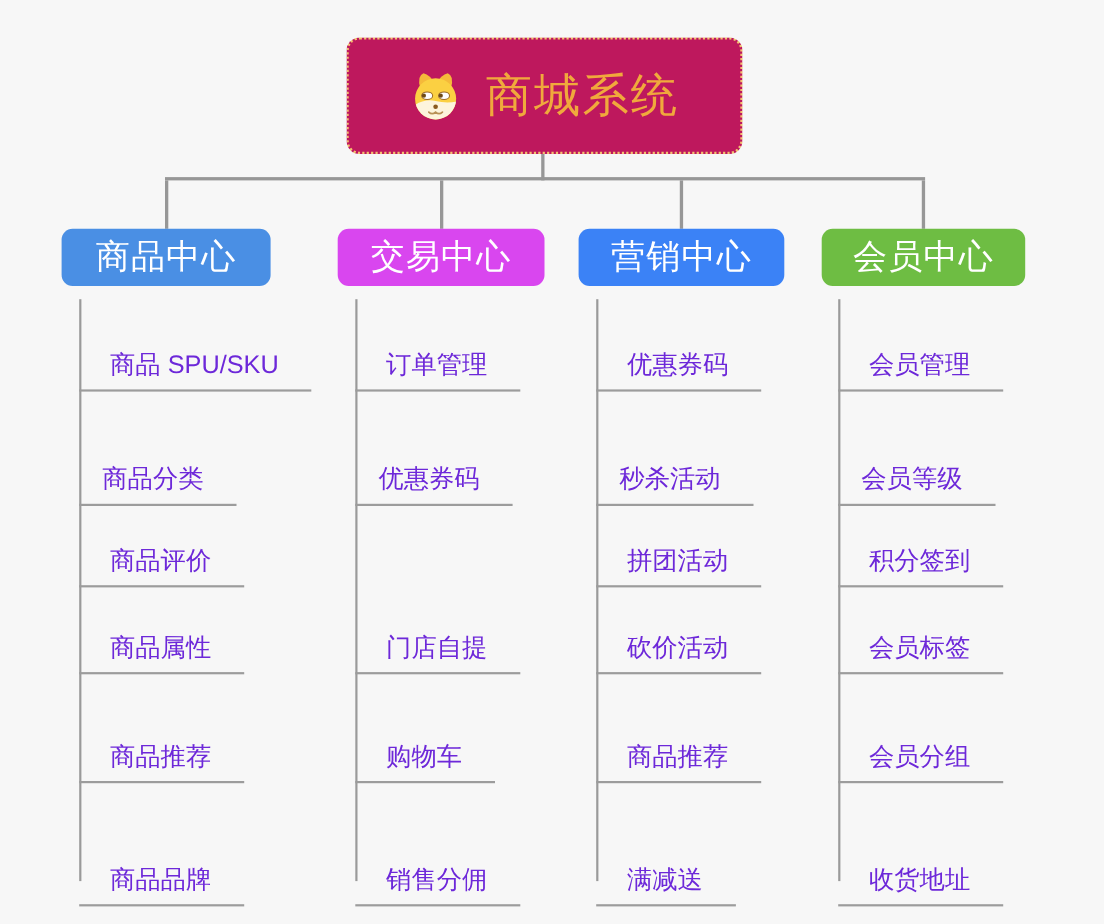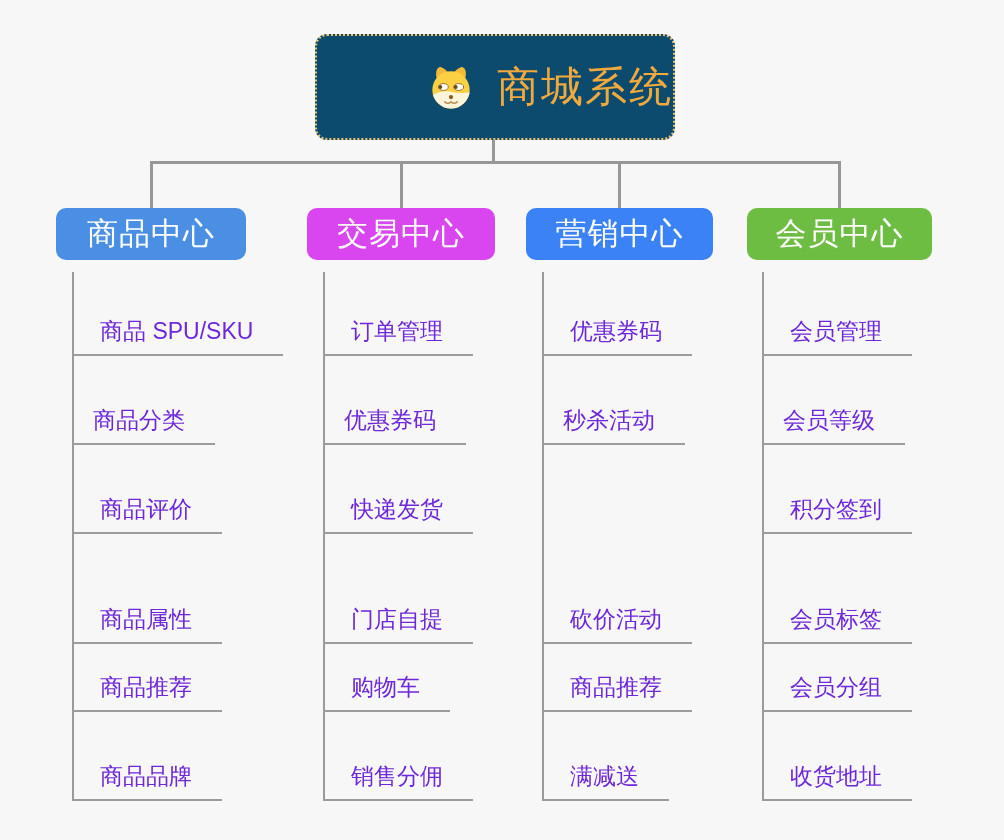--- a/index.html
+++ b/index.html
@@ -13,27 +13,27 @@
     height: 840px;
     background: #f7f7f7;
     overflow: hidden;
   }
 
   
   .root-node {
     position: absolute;
     left: 315px; top: 34px;
     width: 360px; height: 106px;
-    background: #0c4a6e;
+    background: #be185d;
     border: 2px dotted #f3c26f;
     border-radius: 12px;
     box-sizing: border-box;
     display: flex;
     align-items: center;
-    justify-content: flex-end;
+    justify-content: center;
     gap: 23px;
     cursor: pointer;
   }
   .root-title {
     font-size: 42px;
     letter-spacing: 2px;
     color: #f0a93c;
     white-space: nowrap;
   }
 
@@ -83,22 +83,22 @@
     display: flex;
     align-items: flex-end;
     padding: 0 30px 7px 28px;
     border-bottom: 2px solid #9c9c9c;
     font-size: 23px;
     color: #6d28d9;
     white-space: nowrap;
     cursor: pointer;
   }
   .c0 { left: 72px; } .c1 { left: 323px; } .c2 { left: 542px; } .c3 { left: 762px; }
-  .r0 { top: 308px; } .r1 { top: 397px; padding-left: 21px; } .r2 { top: 486px; }
-  .r3 { top: 596px; } .r4 { top: 664px; } .r5 { top: 753px; }
+  .r0 { top: 308px; } .r1 { top: 412px; padding-left: 21px; } .r2 { top: 486px; }
+  .r3 { top: 565px; } .r4 { top: 664px; } .r5 { top: 776px; }
 </style>
 </head>
 <body>
 
 <div class="canvas">
 
   <div class="root-node" style="border-color: rgb(243, 194, 111);">
     <svg width="46" height="46" viewBox="0 0 48 48">
       <path d="M9.5 17 Q6 5.5 12.5 2.8 Q19 5 21 9.5 L18.5 14.5 Z" fill="#f5b93a"></path>
       <path d="M38.5 17 Q42 5.5 35.5 2.8 Q29 5 27 9.5 L29.5 14.5 Z" fill="#f5b93a"></path>
@@ -152,39 +152,39 @@
   <div class="leaf c0 r5">
       <span>商品品牌</span>
     </div>
 
   <div class="leaf c1 r0">
       <span>订单管理</span>
     </div>
   <div class="leaf c1 r1">
       <span>优惠券码</span>
     </div>
-  <div class="leaf c1 r2">
-      <span>快递发货</span>
-    </div>
   <div class="leaf c1 r3">
       <span>门店自提</span>
     </div>
   <div class="leaf c1 r4">
       <span>购物车</span>
     </div>
   <div class="leaf c1 r5">
       <span>销售分佣</span>
     </div>
 
   <div class="leaf c2 r0">
       <span>优惠券码</span>
     </div>
   <div class="leaf c2 r1">
       <span>秒杀活动</span>
     </div>
+  <div class="leaf c2 r2">
+      <span>拼团活动</span>
+    </div>
   <div class="leaf c2 r3">
       <span>砍价活动</span>
     </div>
   <div class="leaf c2 r4">
       <span>商品推荐</span>
     </div>
   <div class="leaf c2 r5">
       <span>满减送</span>
     </div>
 

